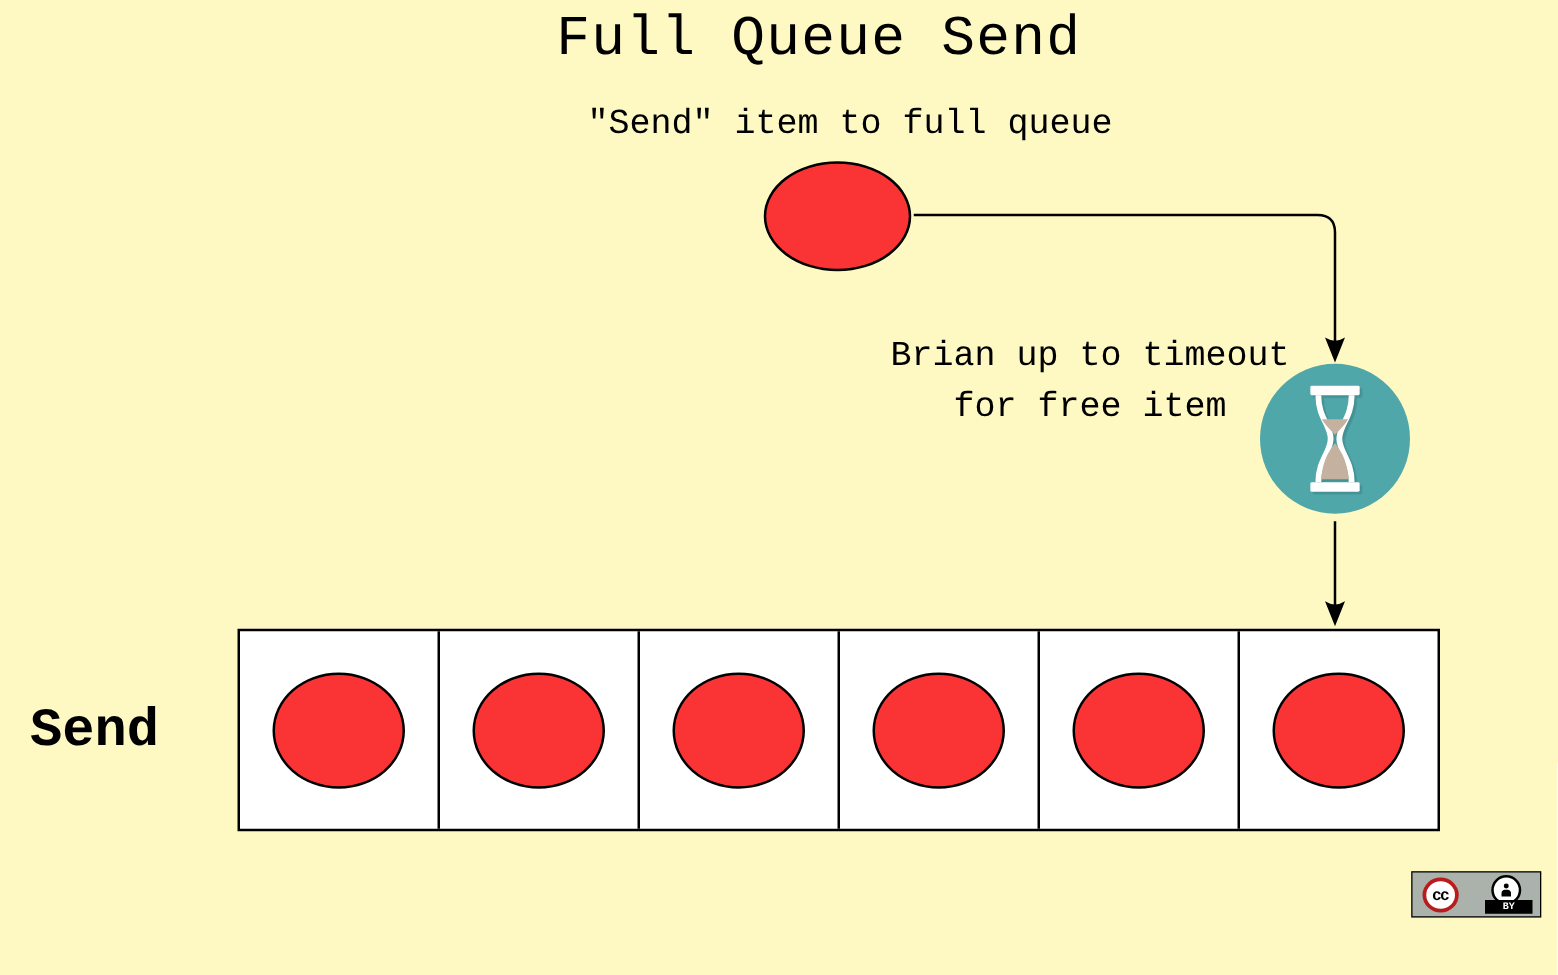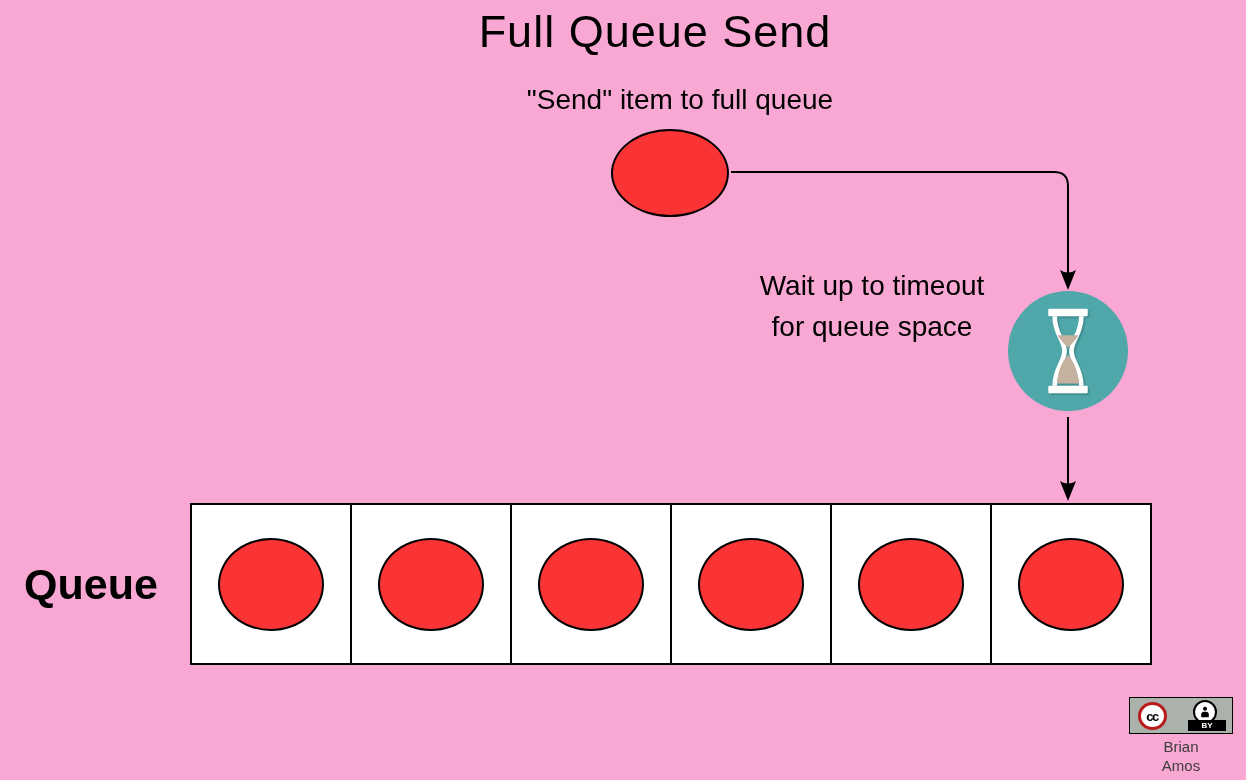--- a/index.html
+++ b/index.html
@@ -1,21 +1,21 @@
 <!DOCTYPE html>
 <html style="--item-red: #FA3434; --timer-teal: #4FA7AA; --sand: #C5B1A0; --badge-gray: #ABB2AB; --line: #000000;"><head>
 <meta charset="utf-8">
 <style>
   html, body { margin: 0; padding: 0; background: #ffffff; }
   .canvas {
     position: relative;
     width: 1246px;
     height: 780px;
-    background: #f9a8d4;
-    font-family: Liberation Sans, sans-serif;
+    background: #fef9c3;
+    font-family: Liberation Mono, monospace;
     color: #000;
     overflow: hidden;
   }
   .overlay {
     position: absolute;
     left: 0; top: 0;
     width: 1246px; height: 780px;
     pointer-events: none;
   }
   .conn { stroke: var(--line, #000); stroke-width: 2; fill: none; }
@@ -168,36 +168,36 @@
     <path class="head" d="M 1068 501 L 1060 481 Q 1068 486 1076 481 Z"></path>
   </svg>
 
   <div class="title">Full Queue Send</div>
 
   <div class="subtitle">"Send" item to full queue</div>
 
   <div class="item-ellipse"></div>
 
   <div class="wait-caption">
-    <div>Wait up to timeout</div>
-    <div>for queue space</div>
+    <div>Brian up to timeout</div>
+    <div>for free item</div>
   </div>
 
   <div class="timer">
     <svg viewBox="0 0 100 146" width="58" height="86">
       <rect x="16" y="0" width="68" height="13" rx="2" fill="#fff"></rect>
       <rect x="16" y="133" width="68" height="13" rx="2" fill="#fff"></rect>
       <path d="M27,13 C27,44 44,54 44,73 C44,92 27,102 27,133" stroke="#fff" stroke-width="8" fill="none"></path>
       <path d="M73,13 C73,44 56,54 56,73 C56,92 73,102 73,133" stroke="#fff" stroke-width="8" fill="none"></path>
       <path d="M32,46 L68,46 C62,57 53,63 50,68 C47,63 38,57 32,46 Z" fill="var(--sand, #C5B1A0)"></path>
       <path d="M50,79 C55,87 66,97 69,129 L31,129 C34,97 45,87 50,79 Z" fill="var(--sand, #C5B1A0)"></path>
     </svg>
   </div>
 
-  <div class="queue-label">Queue</div>
+  <div class="queue-label">Send</div>
 
   <div class="queue-row">
       <div class="qcell">
         <div class="qitem"></div>
       </div>
       <div class="qcell">
         <div class="qitem"></div>
       </div>
       <div class="qcell">
         <div class="qitem"></div>
@@ -219,19 +219,15 @@
         <span>cc</span>
       </div>
       <div class="person-circle">
         <svg viewBox="0 0 24 24" width="14" height="14" fill="#000">
           <circle cx="12" cy="6.5" r="3.4"></circle>
           <path d="M5.5,21 v-5 c0,-2.8 2.2,-4.5 4.5,-4.5 h4 c2.3,0 4.5,1.7 4.5,4.5 V21 Z"></path>
         </svg>
       </div>
       <div class="by-bar">BY</div>
     </div>
-    <div class="author">
-      <div>Brian</div>
-      <div>Amos</div>
-    </div>
   </div>
 
 </div>
 
 </body></html>

